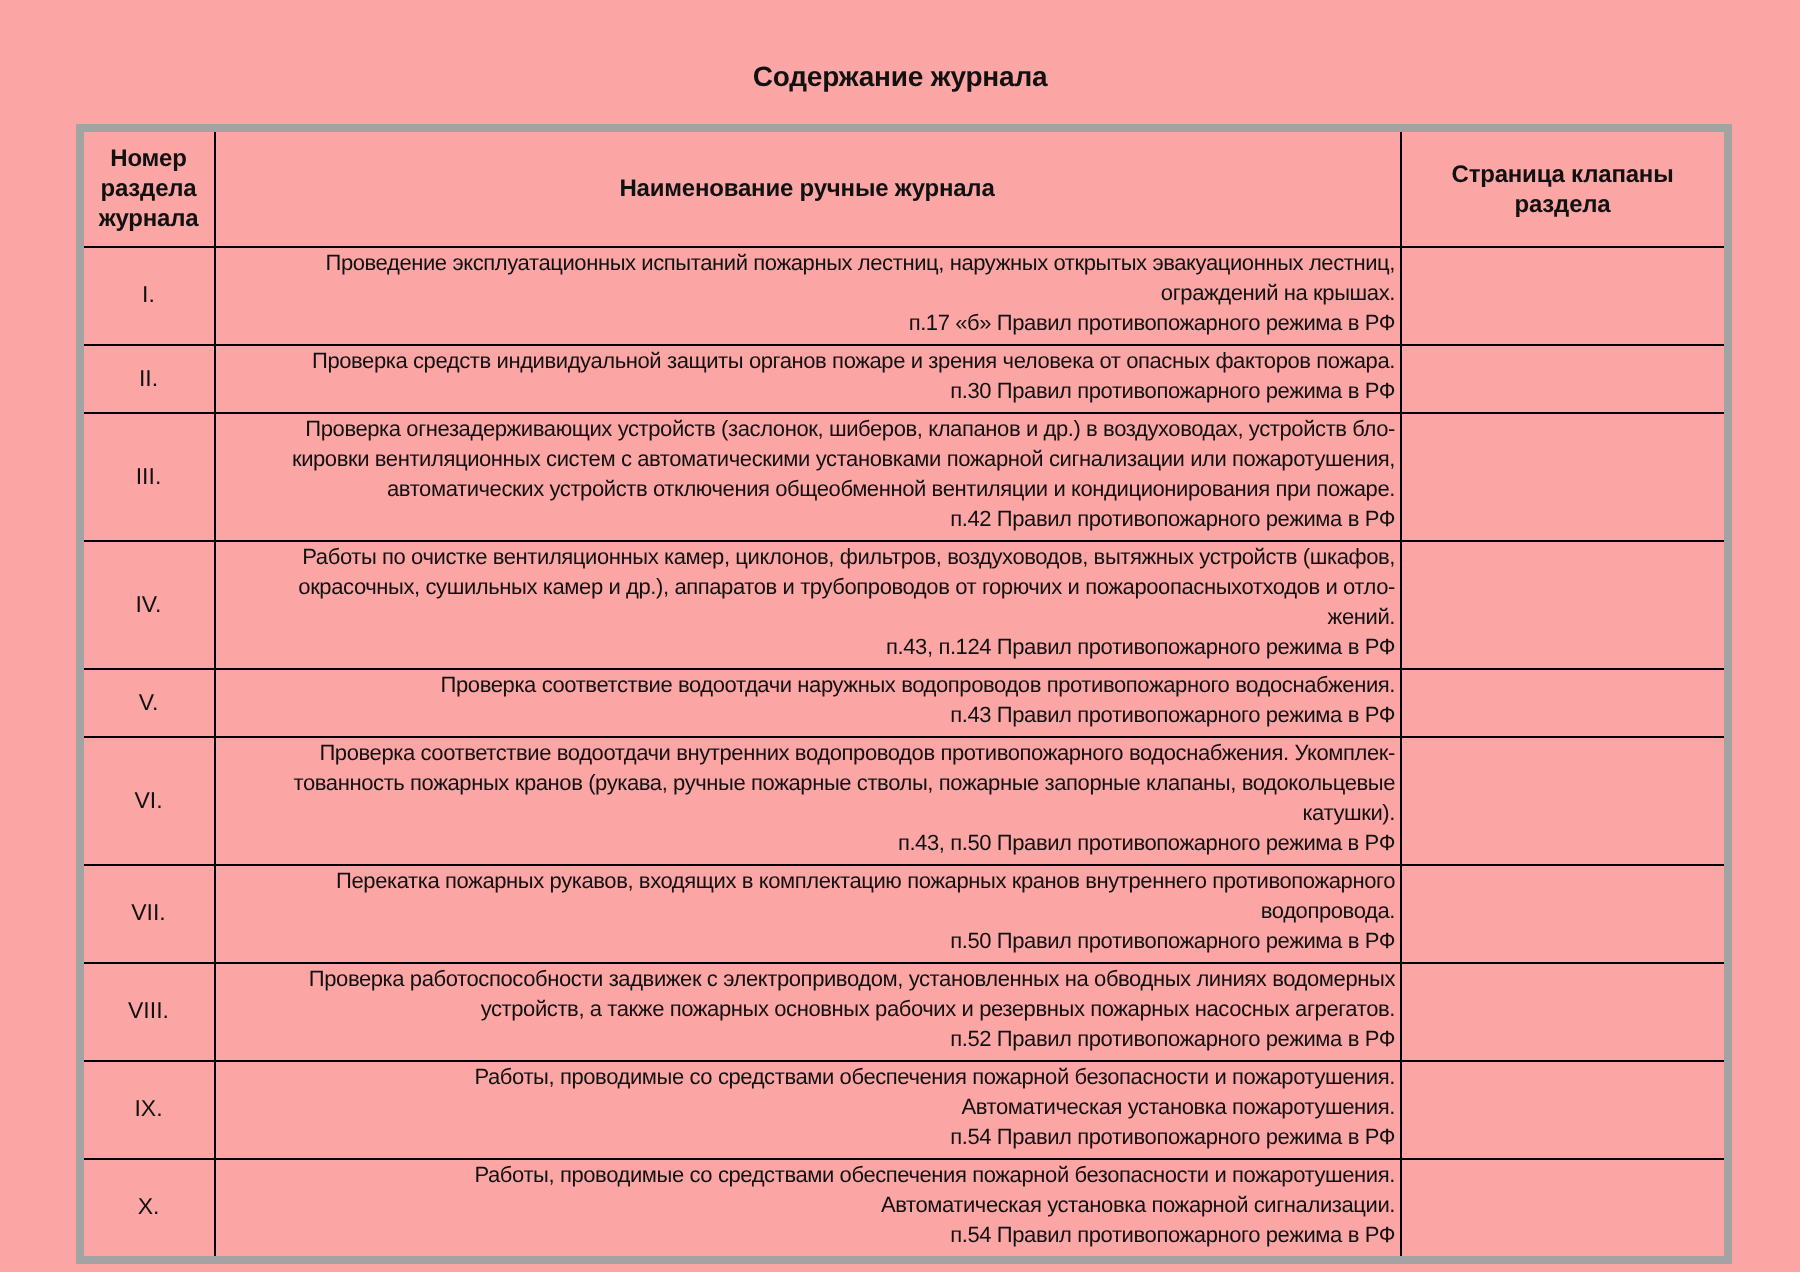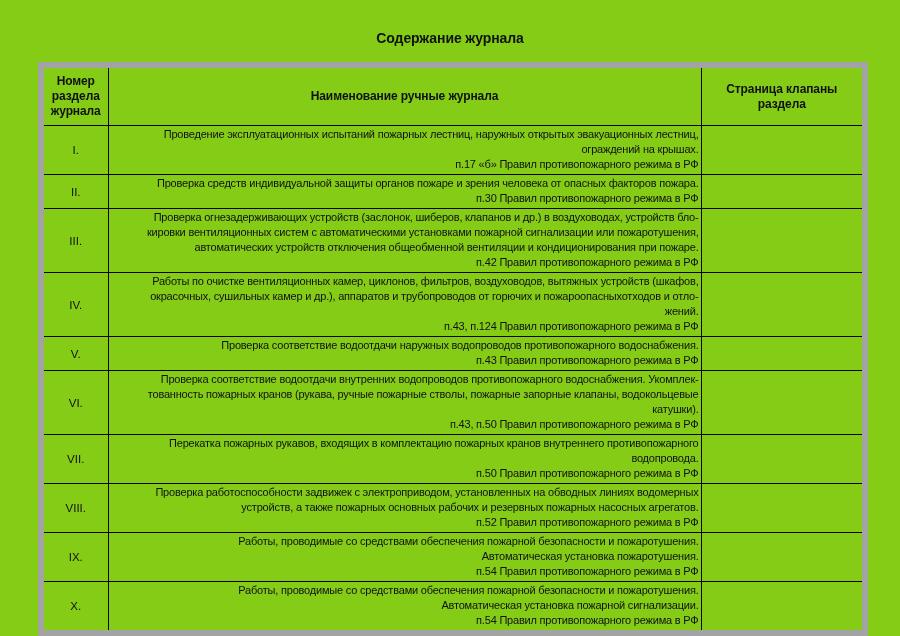--- a/index.html
+++ b/index.html
@@ -4,40 +4,40 @@
 <style>
   html, body {
     margin: 0;
     padding: 0;
     background: #ffffff;
   }
   .page {
     position: relative;
     width: 900px;
     height: 636px;
-    background: #84cc16;
+    background: #fca5a5;
     color: #111111;
     font-family: "Liberation Sans", "DejaVu Sans", sans-serif;
     overflow: hidden;
   }
   .title {
     margin: 0;
     padding-top: 30px;
     text-align: center;
     font-size: 14px;
     font-weight: bold;
     letter-spacing: -0.1px;
     color: #111111;
   }
   table.contents {
     border-collapse: collapse;
     table-layout: fixed;
     margin: 16px 0 0 38px;
     width: 824px;
-    border: 6px solid #a3a3a3;
+    border: 4px solid #a3a3a3;
   }
   th, td {
     border: 1.5px solid #000000;
     vertical-align: middle;
     color: #111111;
   }
   col.c-num  { width: 67px;  }
   col.c-name { width: 593px; }
   col.c-page { width: 164px; }
   th {

